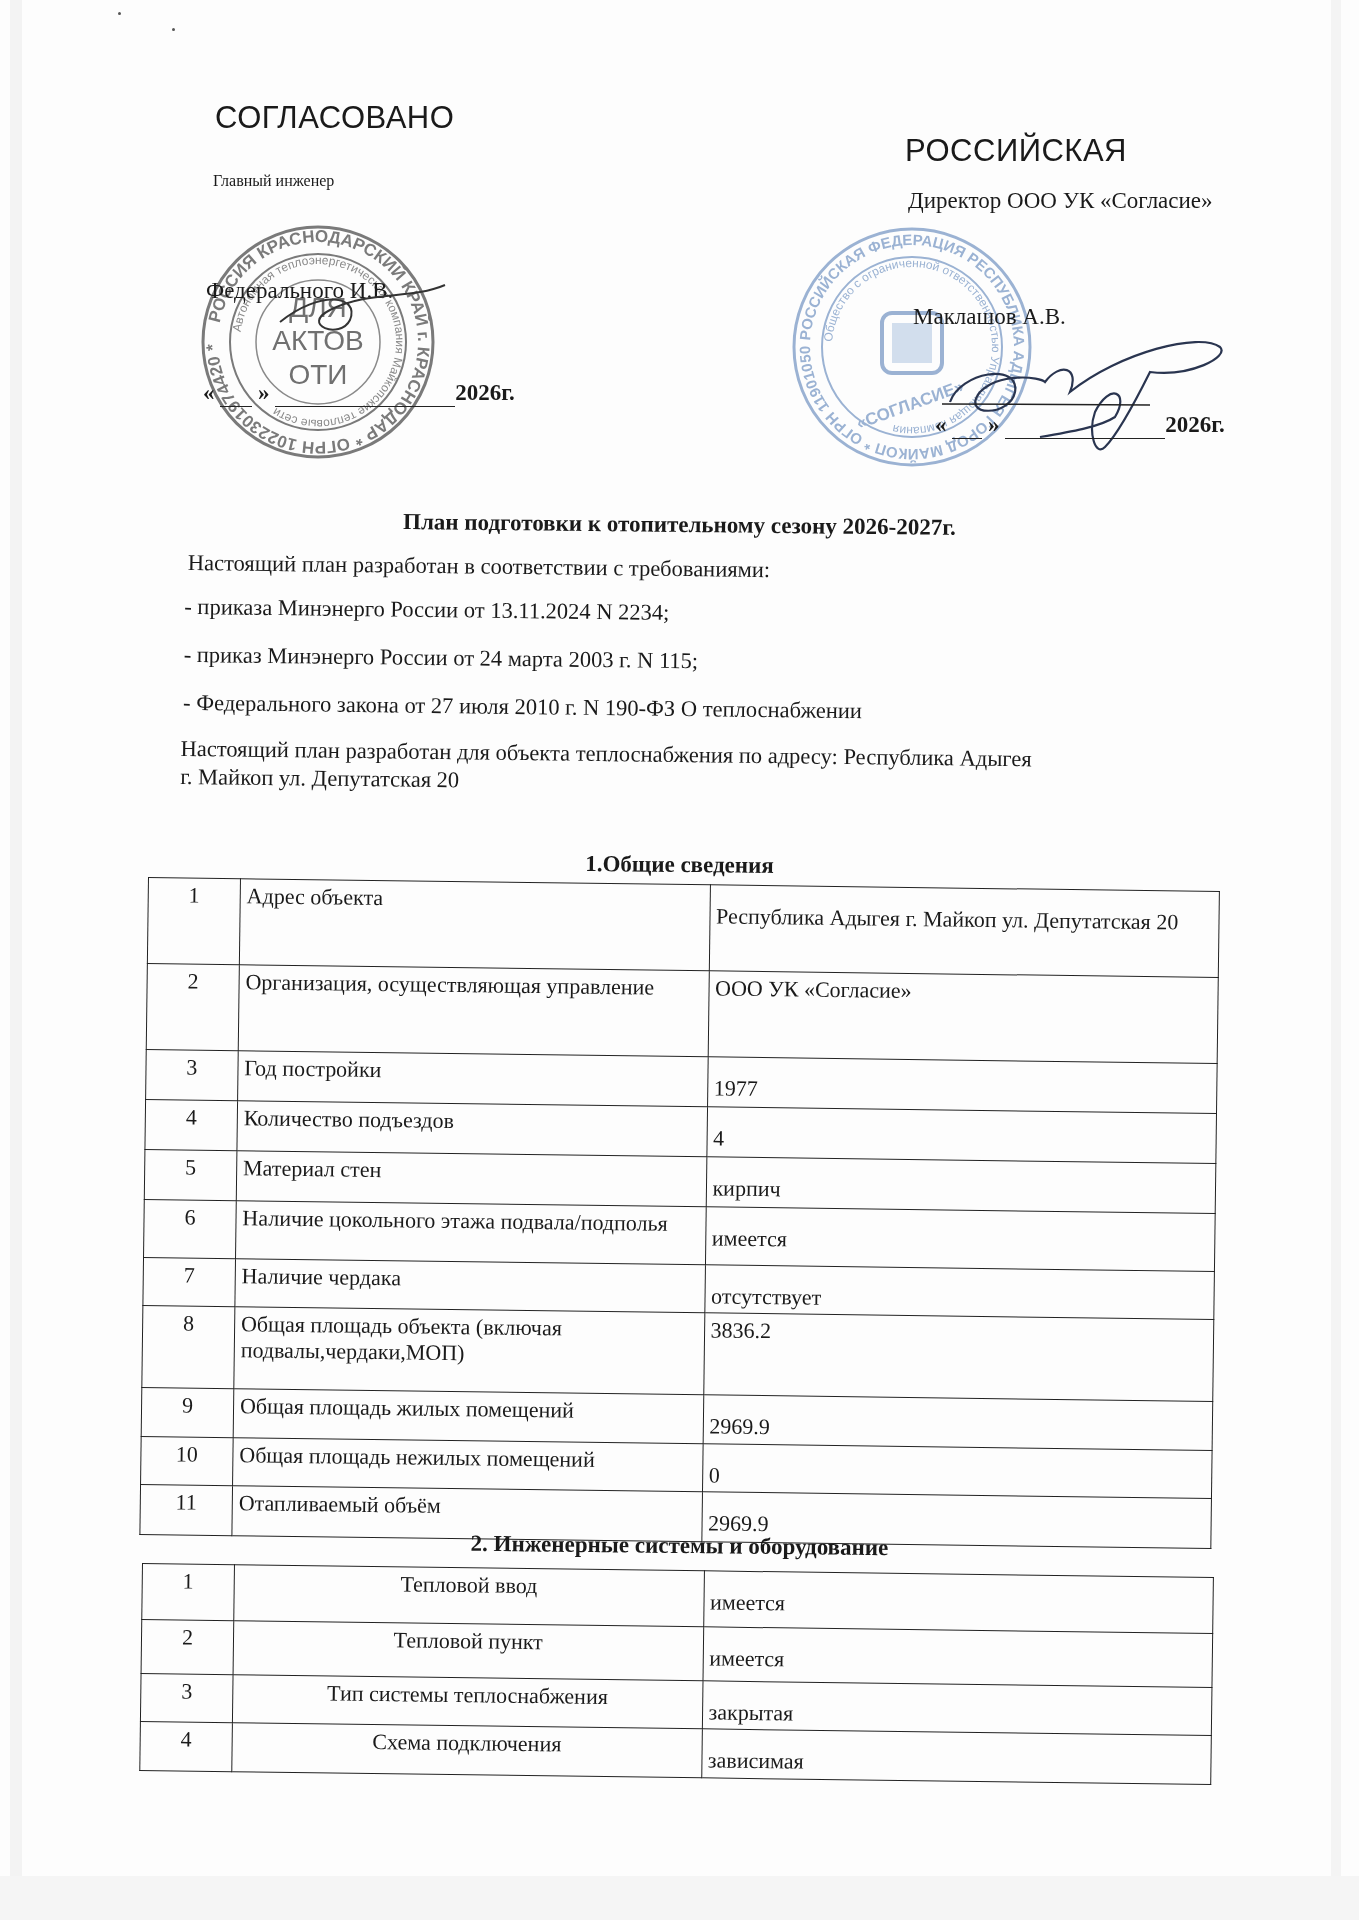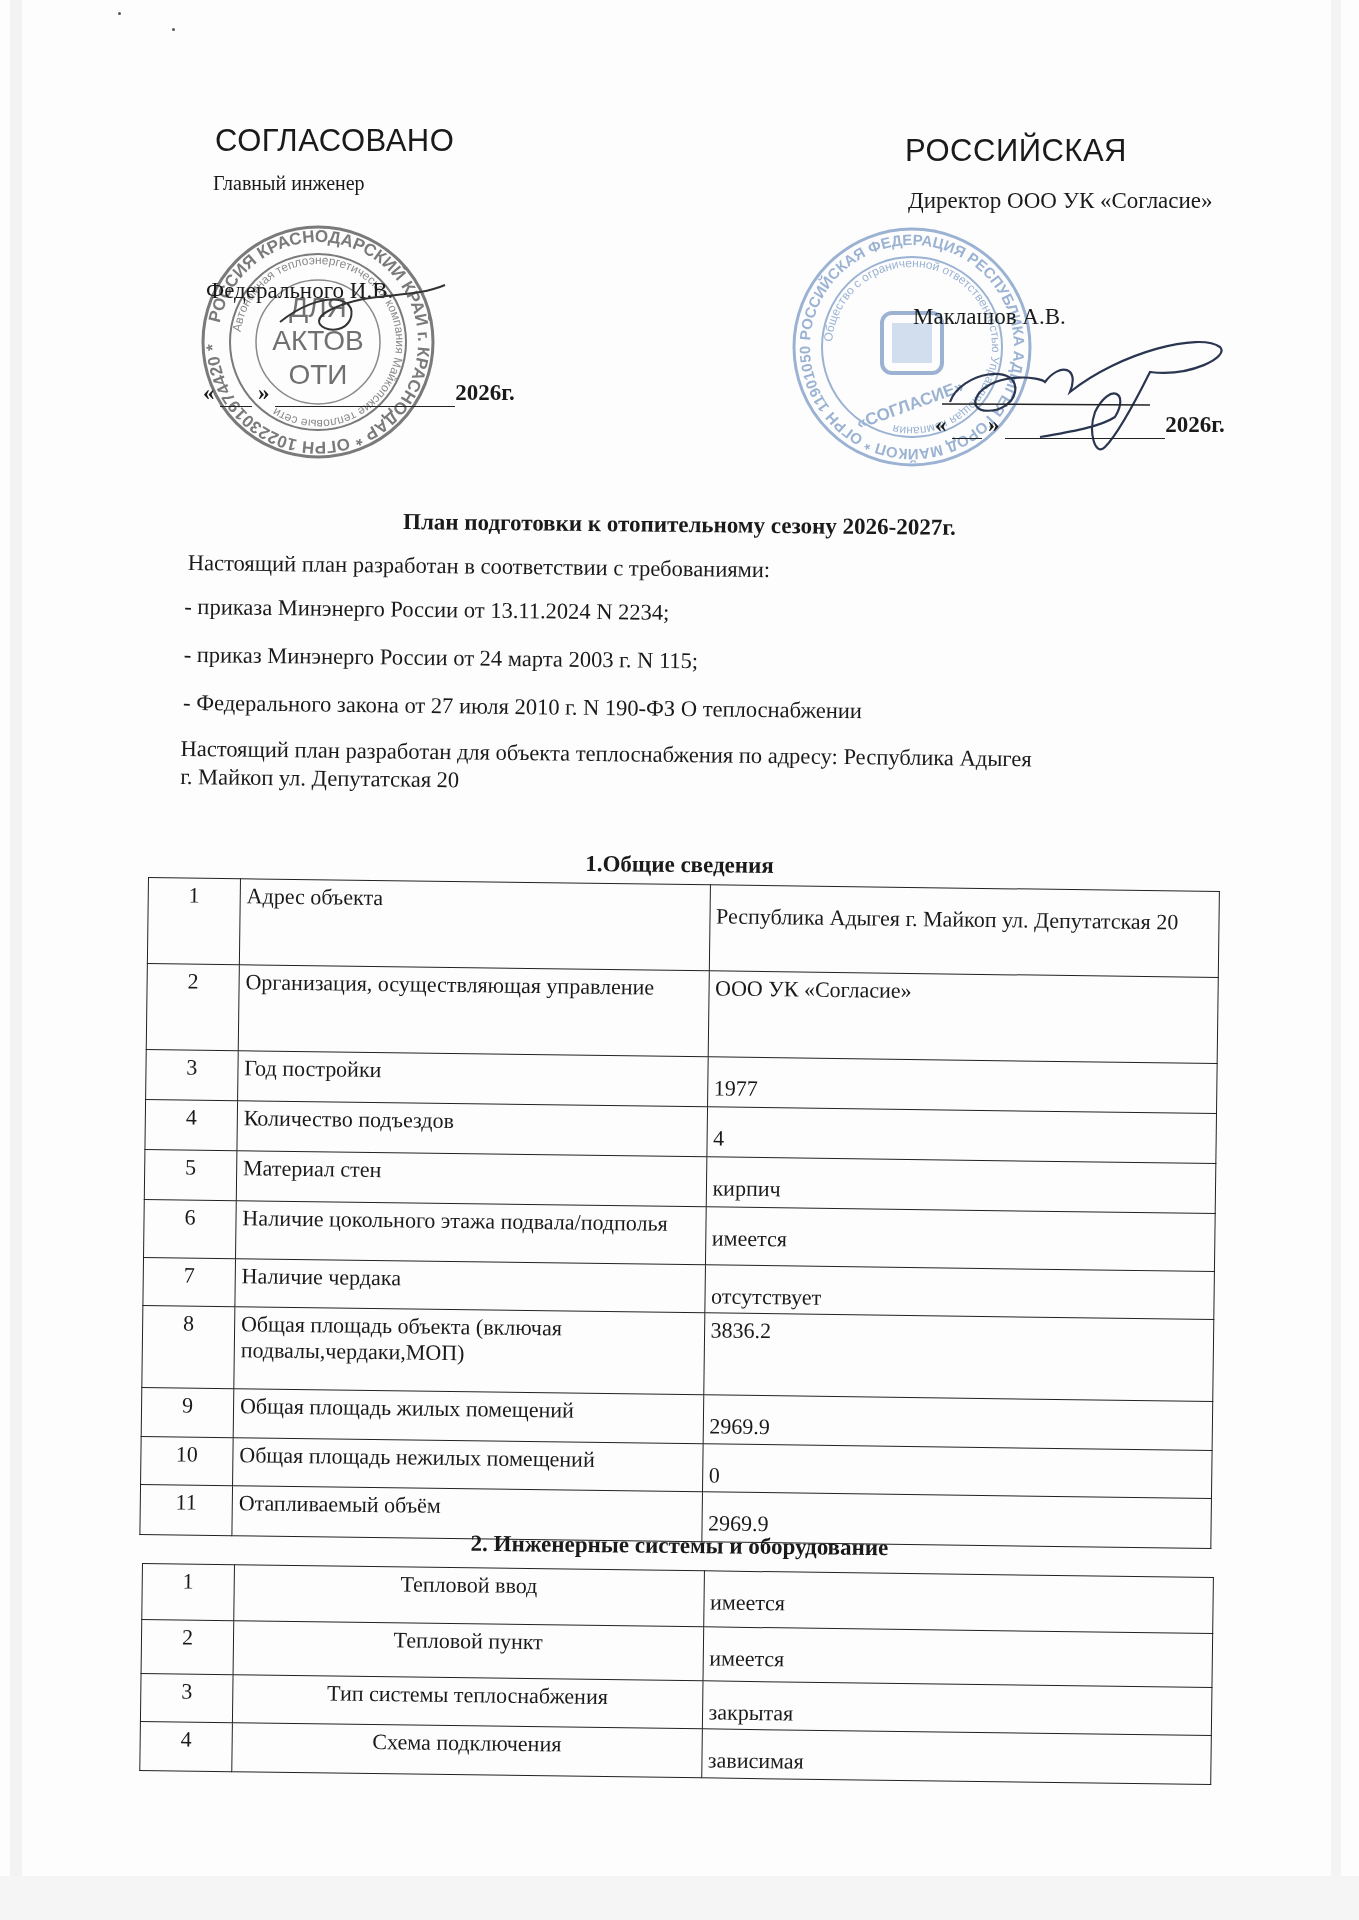--- a/index.html
+++ b/index.html
@@ -38,22 +38,22 @@
 </head>
 <body>
 
 <div class="page">
   <div class="scanline-left"></div>
   <div class="scanline-right"></div>
   <div class="speck" style="left:118px;top:12px;"></div>
   <div class="speck" style="left:172px;top:28px;"></div>
 
   <div>
-    <div class="heading-sans" style="position:absolute;left:215px;top:100px;margin-top:23px;">СОГЛАСОВАНО</div>
-    <div style="position:absolute;left:213px;top:172px;font-size:20px;">Главный инженер</div>
+    <div class="heading-sans" style="position:absolute;left:215px;top:100px;">СОГЛАСОВАНО</div>
+    <div style="position:absolute;left:213px;top:172px;font-size:16px;">Главный инженер</div>
 
     <div class="stamp" style="left:198px;top:222px;width:240px;height:240px;">
       <svg width="240" height="240" viewBox="0 0 240 240">
         <defs>
           <path id="lOuter" d="M120,120 m-100,0 a100,100 0 1,1 200,0 a100,100 0 1,1 -200,0"></path>
           <path id="lInner" d="M120,120 m-78,0 a78,78 0 1,1 156,0 a78,78 0 1,1 -156,0"></path>
         </defs>
         <circle cx="120" cy="120" r="115" fill="none" stroke="#7a7a7a" stroke-width="3"></circle>
         <circle cx="120" cy="120" r="88" fill="none" stroke="#7a7a7a" stroke-width="2"></circle>
         <circle cx="120" cy="120" r="62" fill="none" stroke="#8a8a8a" stroke-width="1.5"></circle>

